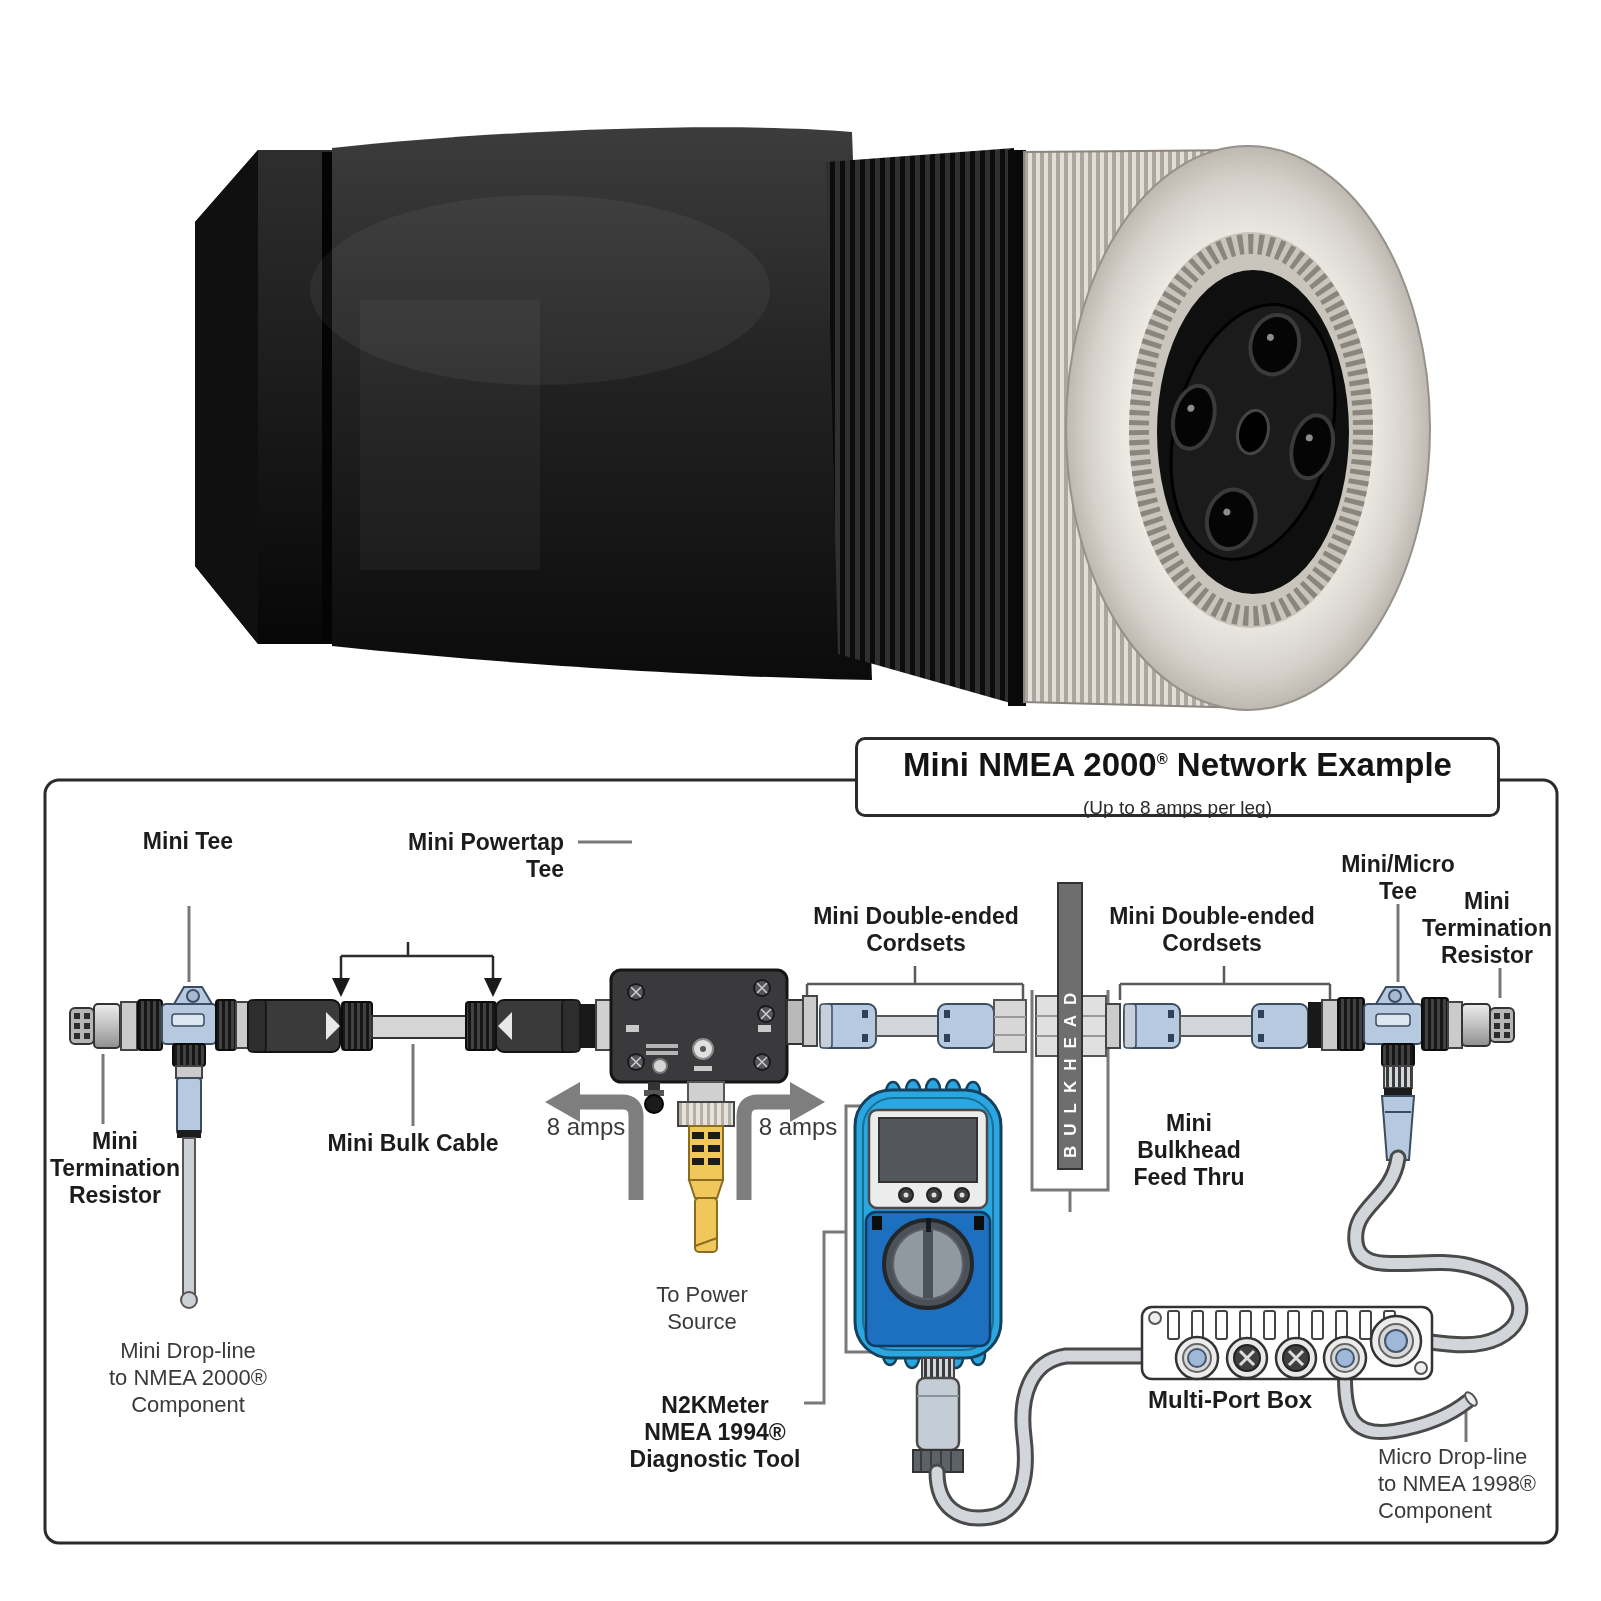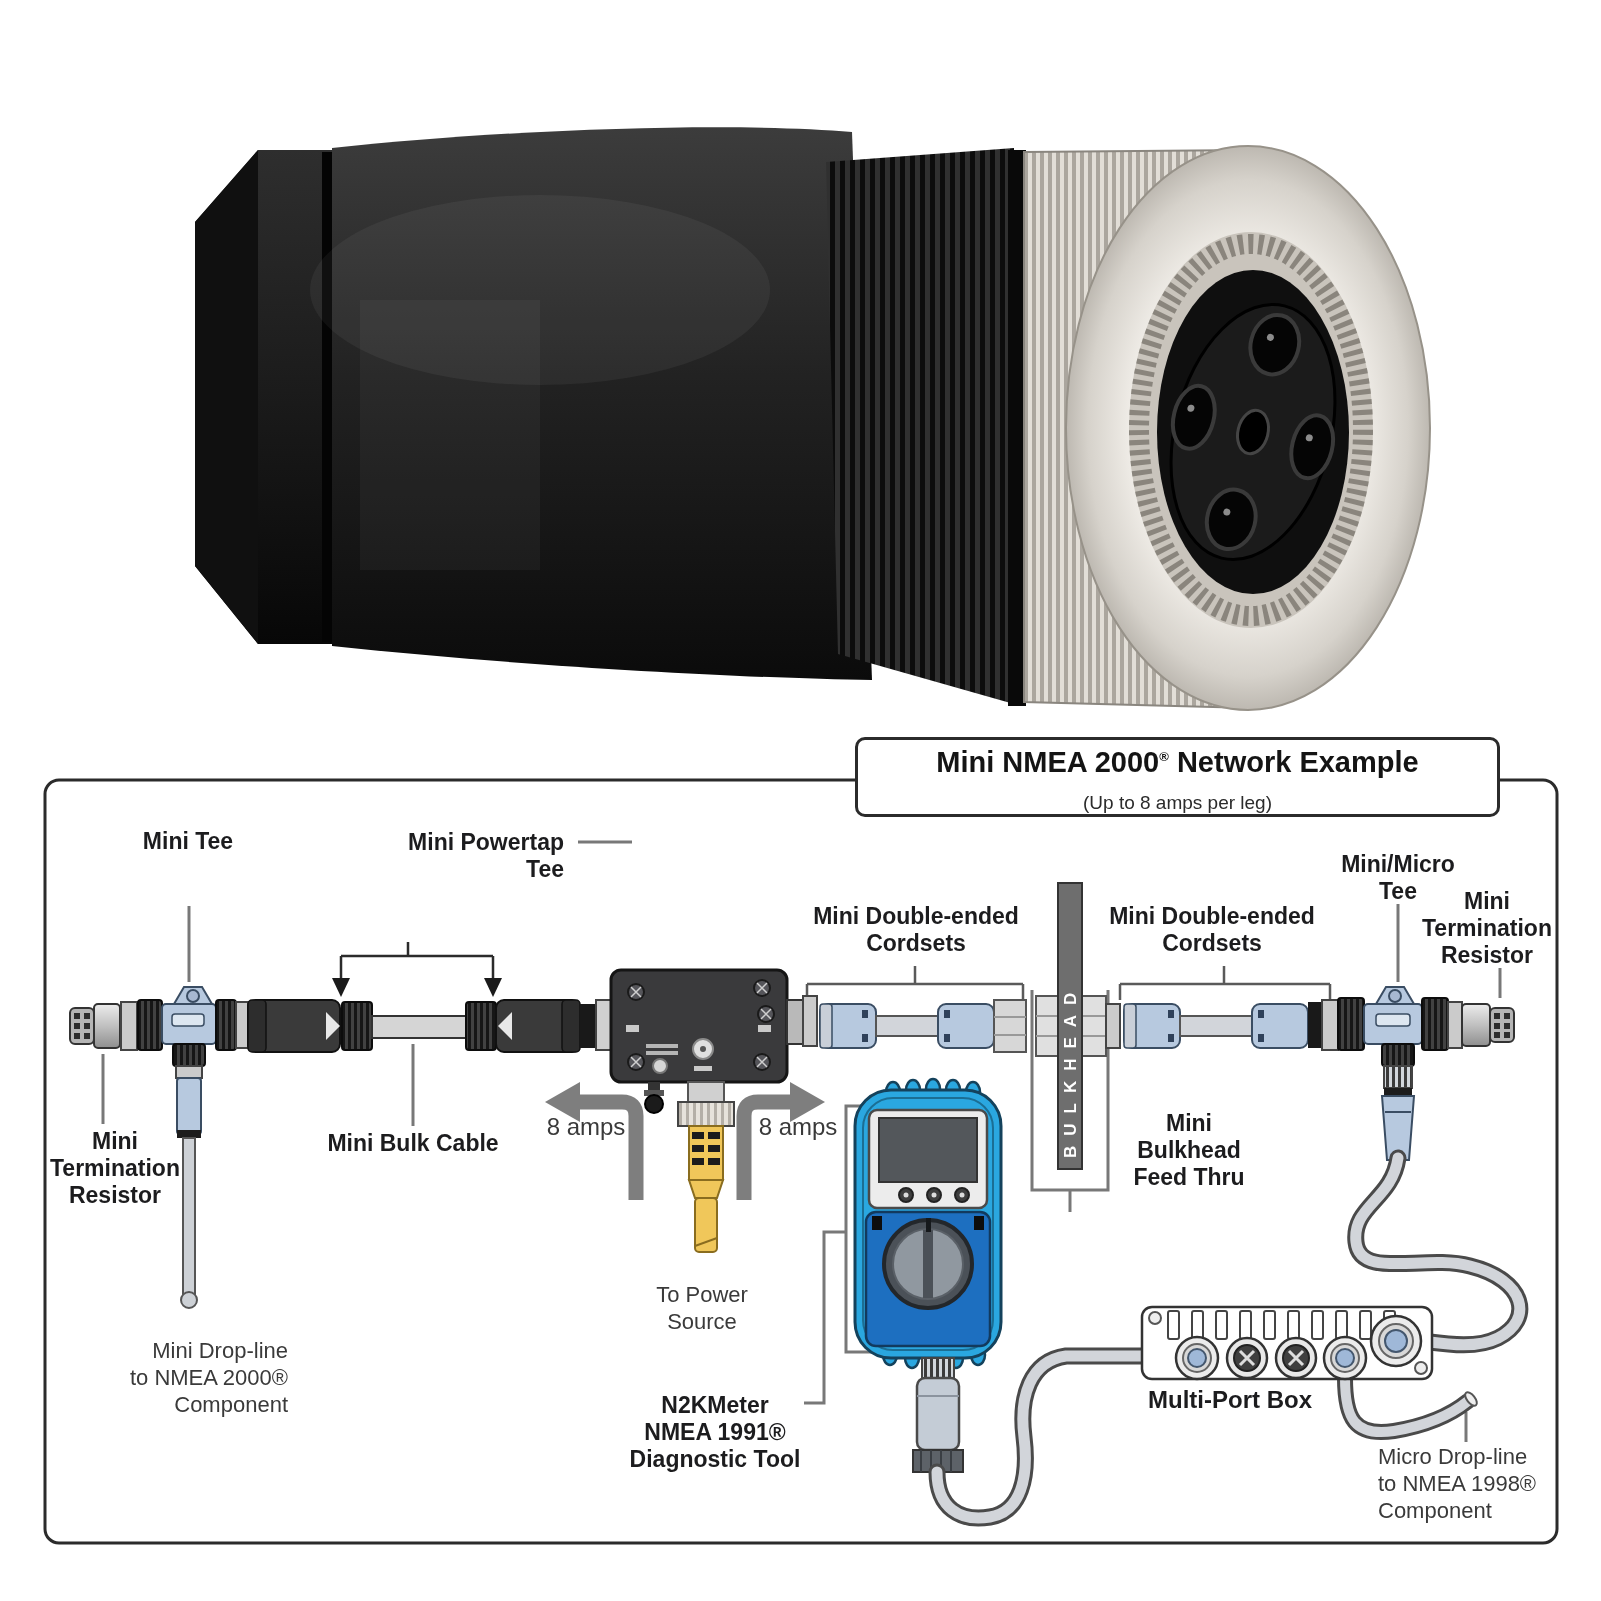--- a/index.html
+++ b/index.html
@@ -5,21 +5,21 @@
   html,body{margin:0;padding:0;background:#fff;}
   .canvas{position:relative;width:1601px;height:1601px;background:#ffffff;overflow:hidden;
           font-family:"Liberation Sans", sans-serif;}
   .canvas svg{position:absolute;left:0;top:0;}
   .lbl{position:absolute;color:#1c1c1e;font-weight:bold;font-size:23px;line-height:1.18;
        text-align:center;white-space:pre-line;}
   .lbl-reg{position:absolute;color:#3a3a3a;font-weight:normal;font-size:22px;line-height:1.22;
        text-align:center;white-space:pre-line;}
   .title-box{position:absolute;left:855px;top:737px;width:645px;height:80px;background:#fff;
        border:3px solid #2b2b2b;border-radius:10px;box-sizing:border-box;text-align:center;}
-  .title-main{font-size:29px;font-weight:bold;color:#141414;margin-top:6px;}
+  .title-main{font-size:33px;font-weight:bold;color:#141414;margin-top:6px;}
   .title-main sup{font-size:0.45em;}
   .title-sub{font-size:19px;color:#2b2b2b;margin-top:13px;}
 </style>
 </head>
 <body>
 
 <div class="canvas">
 
 <svg width="1601" height="1601" viewBox="0 0 1601 1601">
   <defs>
@@ -408,25 +408,25 @@
 Termination
 Resistor</div>
 <div class="lbl" style="left:40px;top:1128px;width:150px;">Mini
 Termination
 Resistor</div>
 <div class="lbl" style="left:318px;top:1130px;width:190px;">Mini Bulk Cable</div>
 <div class="lbl-reg" style="left:536px;top:1112px;width:100px;font-size:24px;">8 amps</div>
 <div class="lbl-reg" style="left:748px;top:1112px;width:100px;font-size:24px;">8 amps</div>
 <div class="lbl-reg" style="left:642px;top:1282px;width:120px;">To Power
 Source</div>
-<div class="lbl-reg" style="left:88px;top:1338px;width:200px;text-align:right;">Mini Drop-line
+<div class="lbl-reg" style="left:88px;top:1338px;width:200px;">Mini Drop-line
 to NMEA 2000®
 Component</div>
 <div class="lbl" style="left:626px;top:1392px;width:178px;">N2KMeter
-NMEA 1991®
+NMEA 1994®
 Diagnostic Tool</div>
 <div class="lbl" style="left:1126px;top:1110px;width:126px;">Mini
 Bulkhead
 Feed Thru</div>
 <div class="lbl" style="left:1146px;top:1386px;width:168px;font-size:24px;">Multi-Port Box</div>
 <div class="lbl-reg" style="left:1378px;top:1444px;width:180px;text-align:left;">Micro Drop-line
 to NMEA 1998®
 Component</div>
 
 </div>

